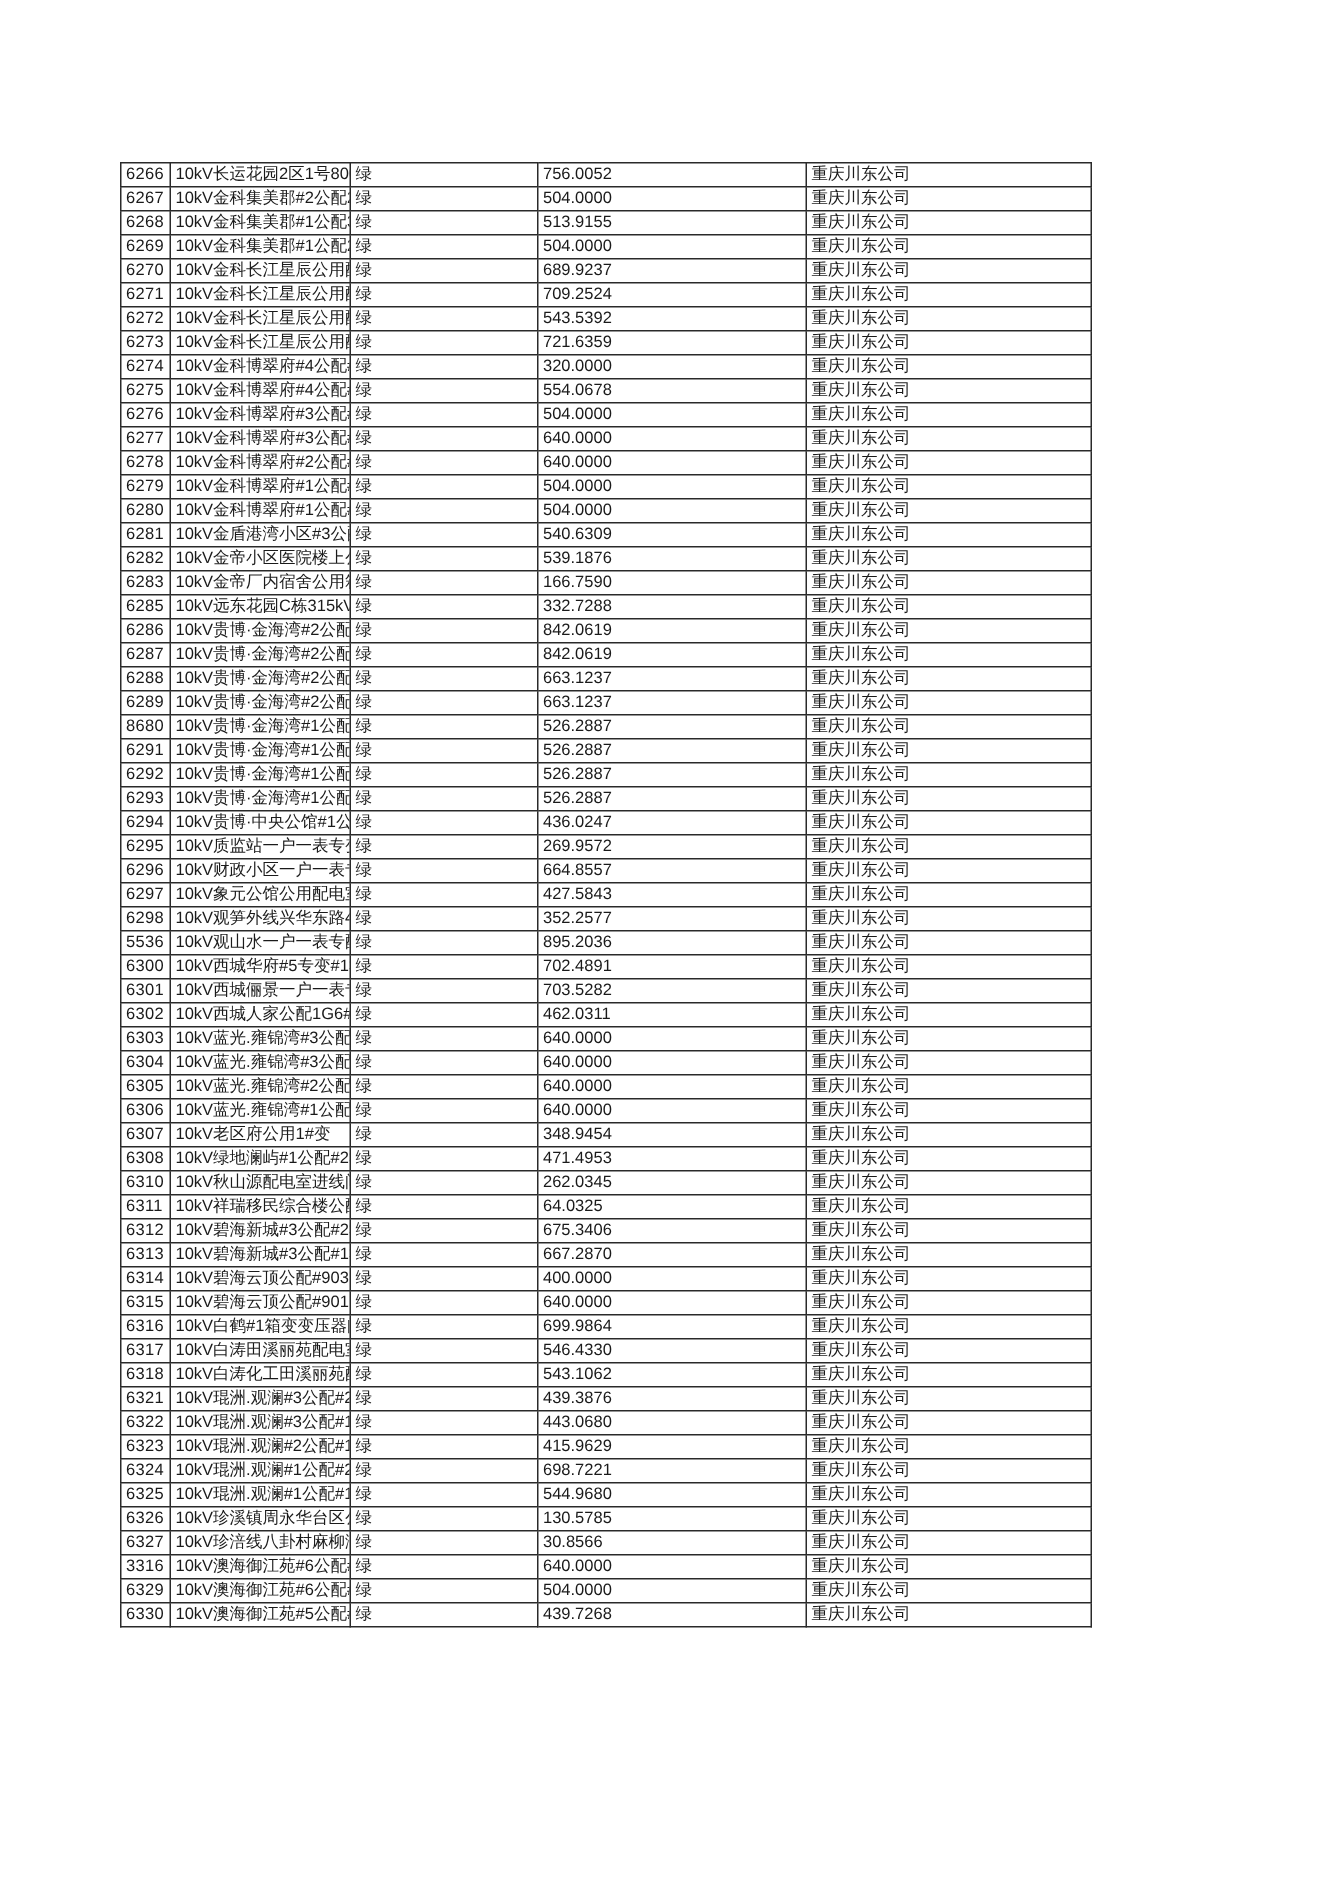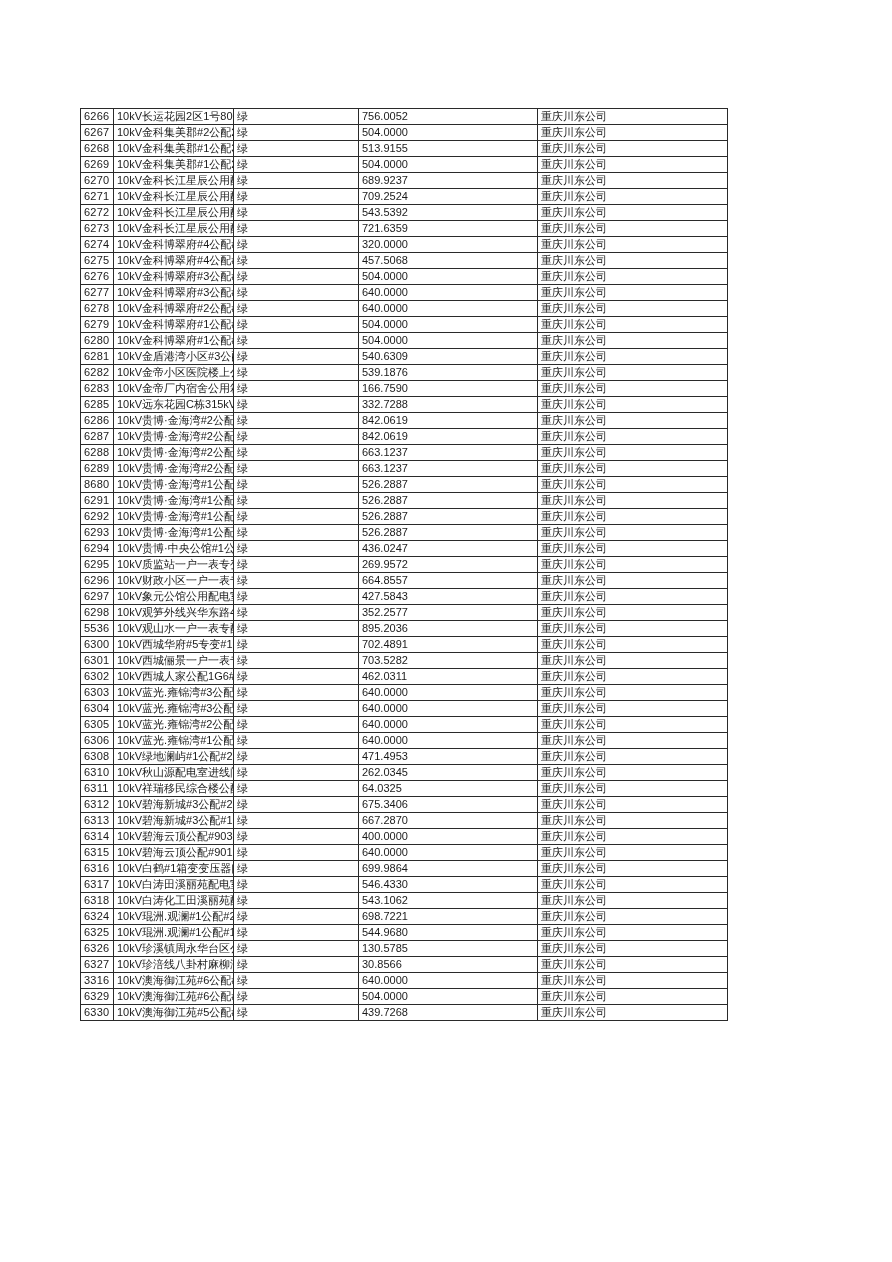--- a/index.html
+++ b/index.html
@@ -136,21 +136,21 @@
           <td class="c0">6274</td>
           <td class="c1">10kV金科博翠府#4公配#</td>
           <td class="c2">绿</td>
           <td class="c3">320.0000</td>
           <td class="c4">重庆川东公司</td>
         </tr>
         <tr>
           <td class="c0">6275</td>
           <td class="c1">10kV金科博翠府#4公配#</td>
           <td class="c2">绿</td>
-          <td class="c3">457.5068</td>
+          <td class="c3">554.0678</td>
           <td class="c4">重庆川东公司</td>
         </tr>
         <tr>
           <td class="c0">6276</td>
           <td class="c1">10kV金科博翠府#3公配#</td>
           <td class="c2">绿</td>
           <td class="c3">504.0000</td>
           <td class="c4">重庆川东公司</td>
         </tr>
         <tr>
@@ -350,20 +350,27 @@
           <td class="c4">重庆川东公司</td>
         </tr>
         <tr>
           <td class="c0">6306</td>
           <td class="c1">10kV蓝光.雍锦湾#1公配进</td>
           <td class="c2">绿</td>
           <td class="c3">640.0000</td>
           <td class="c4">重庆川东公司</td>
         </tr>
         <tr>
+          <td class="c0">6307</td>
+          <td class="c1">10kV老区府公用1#变</td>
+          <td class="c2">绿</td>
+          <td class="c3">348.9454</td>
+          <td class="c4">重庆川东公司</td>
+        </tr>
+        <tr>
           <td class="c0">6308</td>
           <td class="c1">10kV绿地澜屿#1公配#23</td>
           <td class="c2">绿</td>
           <td class="c3">471.4953</td>
           <td class="c4">重庆川东公司</td>
         </tr>
         <tr>
           <td class="c0">6310</td>
           <td class="c1">10kV秋山源配电室进线间</td>
           <td class="c2">绿</td>
@@ -417,20 +424,41 @@
           <td class="c1">10kV白涛田溪丽苑配电室</td>
           <td class="c2">绿</td>
           <td class="c3">546.4330</td>
           <td class="c4">重庆川东公司</td>
         </tr>
         <tr>
           <td class="c0">6318</td>
           <td class="c1">10kV白涛化工田溪丽苑配</td>
           <td class="c2">绿</td>
           <td class="c3">543.1062</td>
+          <td class="c4">重庆川东公司</td>
+        </tr>
+        <tr>
+          <td class="c0">6321</td>
+          <td class="c1">10kV琨洲.观澜#3公配#2</td>
+          <td class="c2">绿</td>
+          <td class="c3">439.3876</td>
+          <td class="c4">重庆川东公司</td>
+        </tr>
+        <tr>
+          <td class="c0">6322</td>
+          <td class="c1">10kV琨洲.观澜#3公配#1</td>
+          <td class="c2">绿</td>
+          <td class="c3">443.0680</td>
+          <td class="c4">重庆川东公司</td>
+        </tr>
+        <tr>
+          <td class="c0">6323</td>
+          <td class="c1">10kV琨洲.观澜#2公配#1</td>
+          <td class="c2">绿</td>
+          <td class="c3">415.9629</td>
           <td class="c4">重庆川东公司</td>
         </tr>
         <tr>
           <td class="c0">6324</td>
           <td class="c1">10kV琨洲.观澜#1公配#2</td>
           <td class="c2">绿</td>
           <td class="c3">698.7221</td>
           <td class="c4">重庆川东公司</td>
         </tr>
         <tr>

